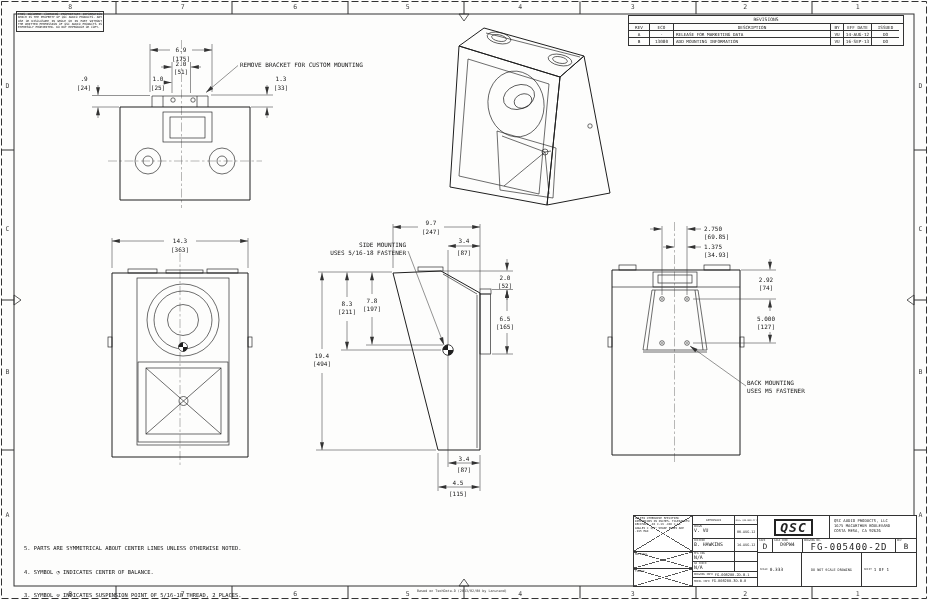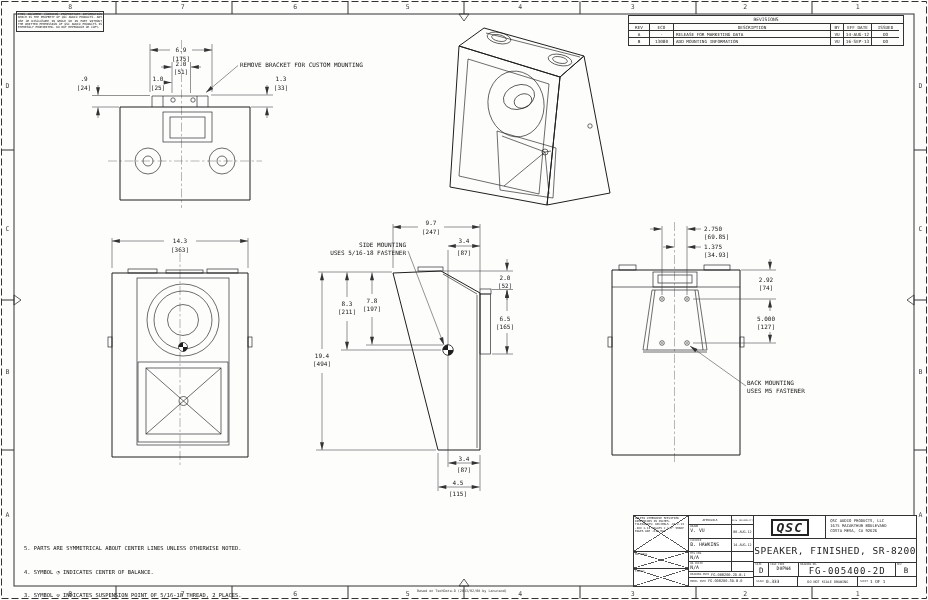--- a/index.html
+++ b/index.html
@@ -458,21 +458,20 @@
       <div class="r1">
         <div class="logo">
             <span class="logotxt">QSC</span>
           </div>
         <div class="addr">
           <div>QSC AUDIO PRODUCTS, LLC</div>
           <div>1675 MACARTHUR BOULEVARD</div>
           <div>COSTA MESA, CA  92626</div>
         </div>
       </div>
-      <div class="r2">SPEAKER, FINISHED, SR-8200</div>
       <div class="r3">
         <div class="cell" style="width:15px">
             <span class="lab">SIZE</span>
             <span class="bigv">D</span>
           </div>
         <div class="cell" style="width:30px">
             <span class="lab">CAGE CODE</span>
             <span style="font-size:4.8px;text-align:center">D0PW4</span>
           </div>
         <div class="cell" style="flex:1">

